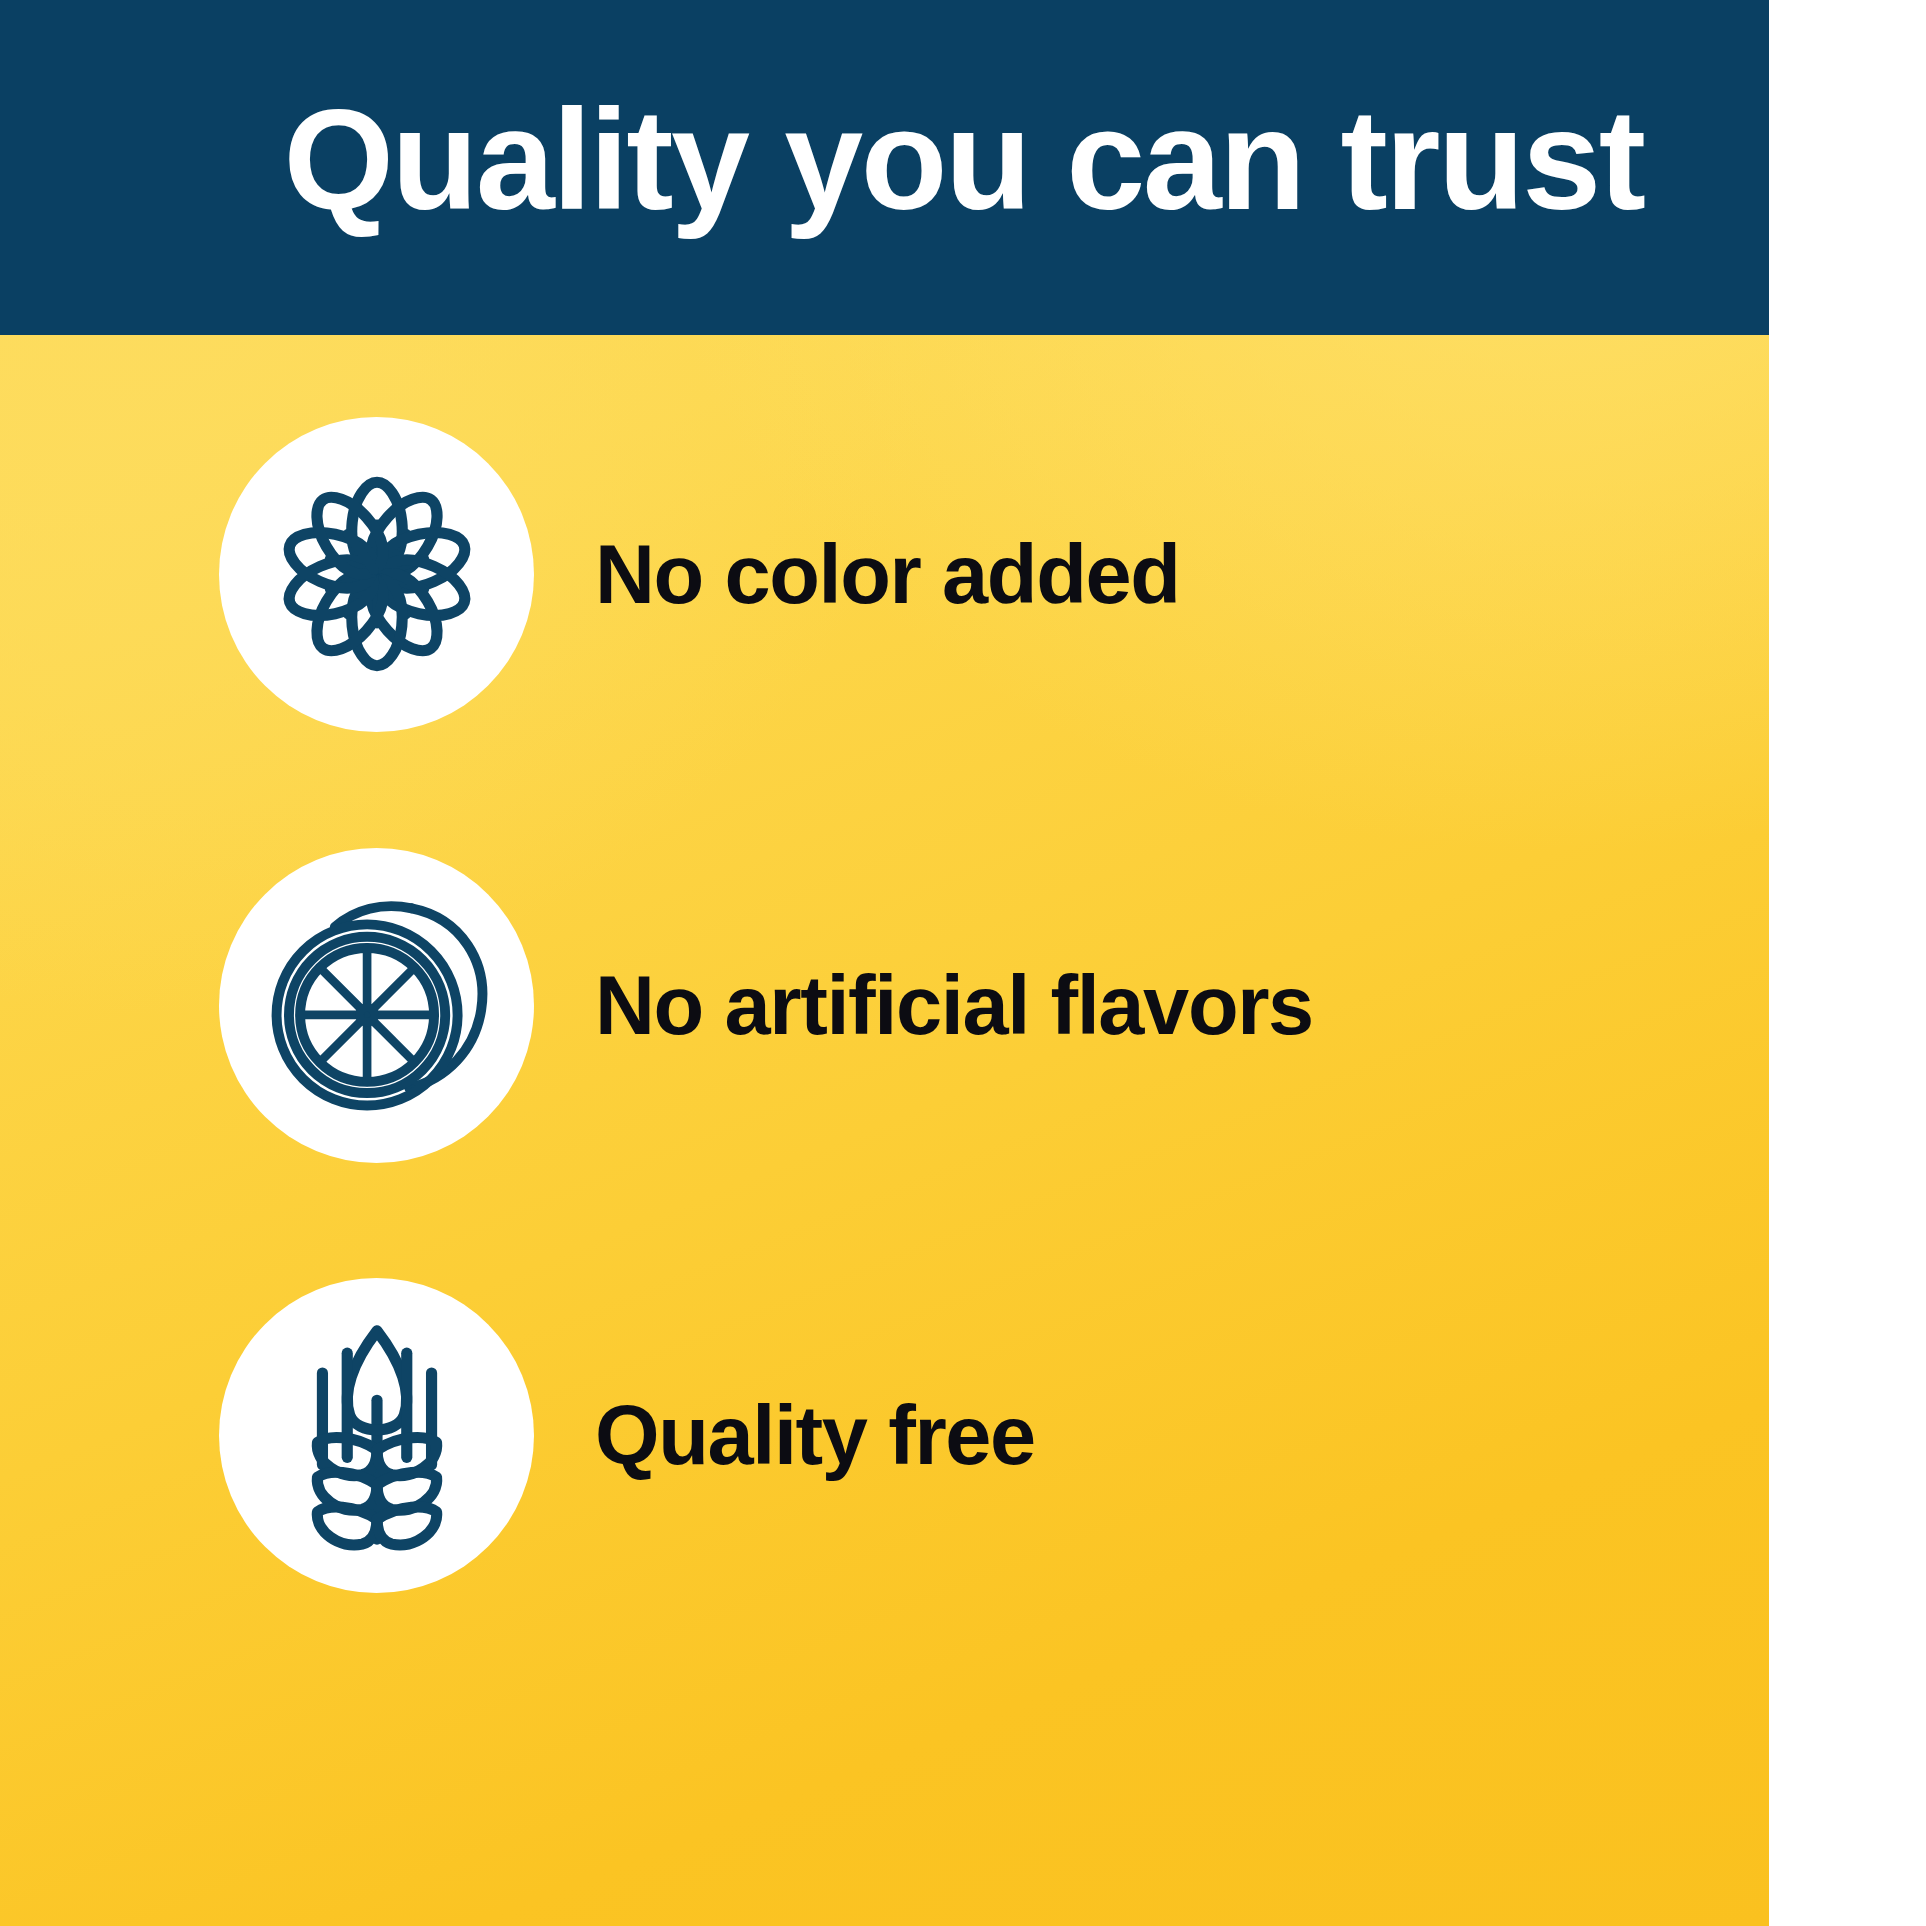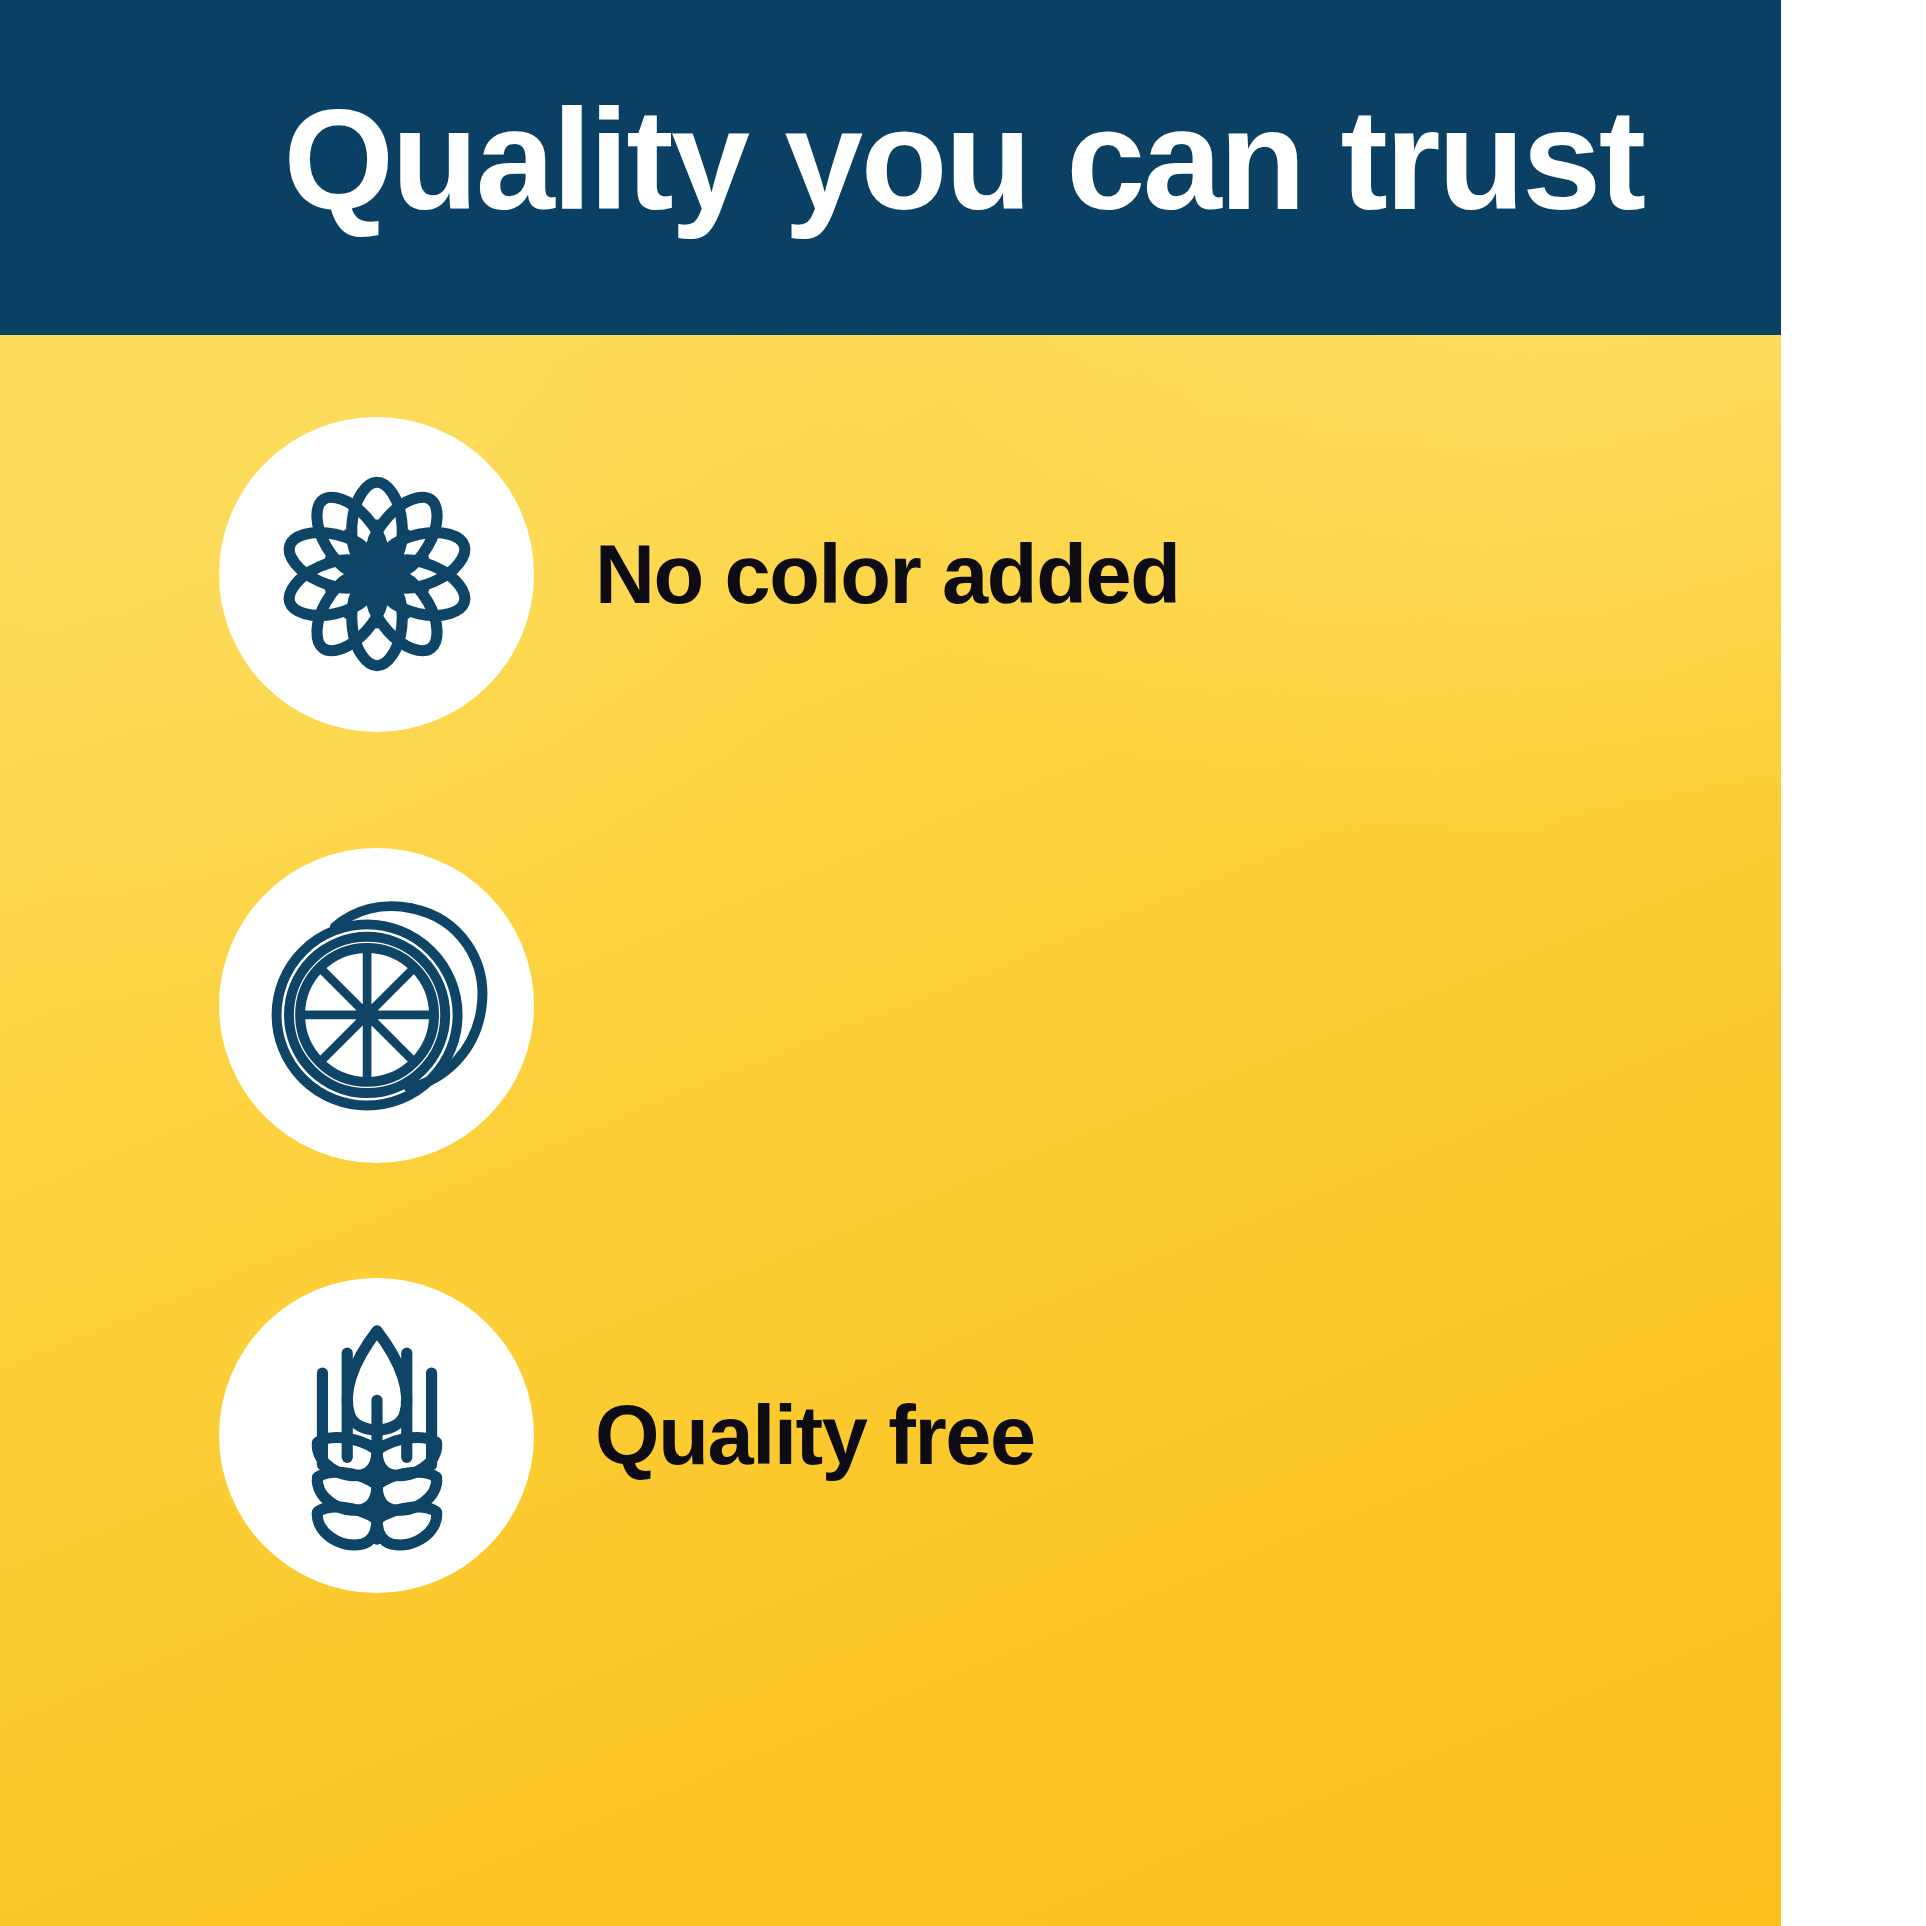--- a/index.html
+++ b/index.html
@@ -12,21 +12,20 @@
     font-family: "Liberation Sans", sans-serif;
     overflow: hidden;
   }
 
   .poster {
     position: relative;
     width: 1769px;
     height: 1927px;
     background: #8b5cf6;
     overflow: hidden;
-    padding-left: 12px;
   }
 
   
   .bg-gradient {
     position: absolute;
     inset: 0;
     background:
       radial-gradient(ellipse 1485px 1188px at 88% 6%, #FEE06A 0%, rgba(254,224,106,0) 62%),
       radial-gradient(ellipse 1386px 1287px at 8% 14%, #FDDC5E 0%, rgba(253,220,94,0) 58%),
       linear-gradient(158deg, #FEDE63 0%, #FDD84F 26%, #FCCE36 56%, #FBC423 80%, #FAC11F 100%);
@@ -189,20 +188,21 @@
               <path d="M92 108 L92 162"></path>
               <path d="M92 108 L54 146"></path>
               <path d="M92 108 L38 108"></path>
               <path d="M92 108 L54 70"></path>
             </g>
 
             <circle cx="92" cy="108" r="6" stroke-width="7"></circle>
           </g>
         </svg>
       </div>
+      <div class="feature-label">No artificial flavors</div>
     </div>
 
     <div class="feature-row row-3">
       <div class="icon-badge">
         <svg width="248" height="248" viewBox="0 0 200 200">
           <g fill="none" stroke="#0E4465" stroke-width="9" stroke-linecap="round" stroke-linejoin="round">
 
             <path d="M100 72 L100 184"></path>
 
             <path d="M100 16 C 120 42 128 66 122 84 C 116 100 84 100 78 84 C 72 66 80 42 100 16 Z"></path>

